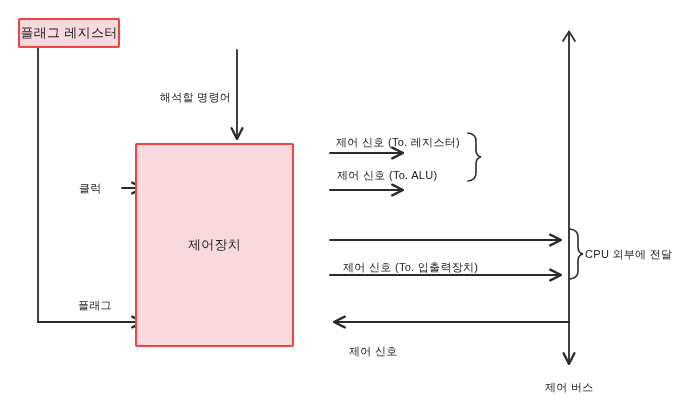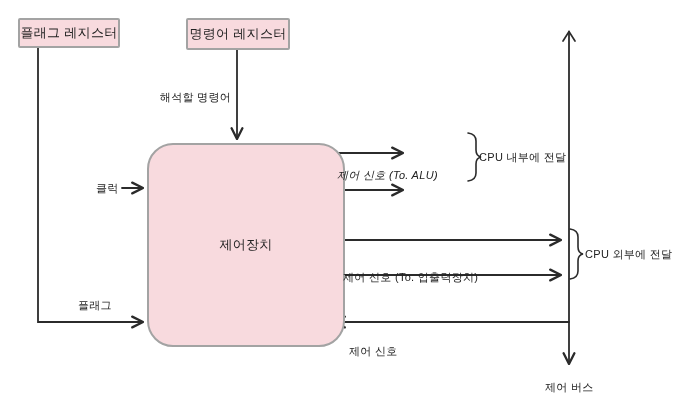--- a/index.html
+++ b/index.html
@@ -8,21 +8,21 @@
     width:680px;height:400px;
     background:#ffffff;
     font-family:"Liberation Sans","DejaVu Sans",sans-serif;
     color:#222222;
     overflow:hidden;
   }
   #wires{position:absolute;left:0;top:0;width:680px;height:400px;}
   .box{
     position:absolute;
     background:#f8dade;
-    border:2px solid #a3a3a3;
+    border:2px solid #ef4444;
     border-radius:2px;
     display:flex;align-items:center;justify-content:center;
     box-sizing:border-box;
   }
   .box-label{font-size:13px;white-space:nowrap;letter-spacing:0.3px;}
   .lbl{
     position:absolute;
     font-size:11px;
     line-height:14px;
     white-space:nowrap;
@@ -64,41 +64,38 @@
       <path d="M468,133 Q476,134 476,141 L476,150 Q476,156 481,157 Q476,158 476,164 L476,173 Q476,180 468,181" stroke-width="1.6"></path>
 
       <path d="M570,229 Q578,230 578,237 L578,247 Q578,253 583,254 Q578,255 578,261 L578,271 Q578,278 570,279" stroke-width="1.6"></path>
     </g>
   </svg>
 
   <div class="box" style="left:18px;top:18px;width:102px;height:30px;">
     <span class="box-label">플래그 레지스터</span>
   </div>
 
-  <div class="box" style="left:186px;top:18px;width:104px;height:32px;">
-    <span class="box-label">명령어 레지스터</span>
-  </div>
 
-  <div class="box" style="left:147px;top:143px;width:198px;height:204px;border-radius:26px;">
+  <div class="box" style="left:135px;top:143px;width:159px;height:204px;">
     <span class="box-label">제어장치</span>
   </div>
 
   <div class="lbl" style="left:231px;top:90px;transform:translateX(-100%);">해석할 명령어</div>
 
-  <div class="lbl" style="left:96px;top:181px;">클럭</div>
+  <div class="lbl" style="left:79px;top:181px;">클럭</div>
 
   <div class="lbl" style="left:78px;top:298px;">플래그</div>
 
+  <div class="lbl" style="left:336px;top:135px;">제어 신호 (To. 레지스터)</div>
 
-  <div class="lbl" style="left:337px;top:168px;font-style:italic;">제어 신호 (To. ALU)</div>
-
-  <div class="lbl" style="left:479px;top:150px;">CPU 내부에 전달</div>
+  <div class="lbl" style="left:337px;top:168px;">제어 신호 (To. ALU)</div>
 
 
-  <div class="lbl" style="left:343px;top:270px;">제어 신호 (To. 입출력장치)</div>
+
+  <div class="lbl" style="left:343px;top:260px;">제어 신호 (To. 입출력장치)</div>
 
   <div class="lbl" style="left:585px;top:247px;">CPU 외부에 전달</div>
 
   <div class="lbl" style="left:349px;top:344px;">제어 신호</div>
 
   <div class="lbl" style="left:545px;top:380px;">제어 버스</div>
 
 </div>
 
 </body></html>

